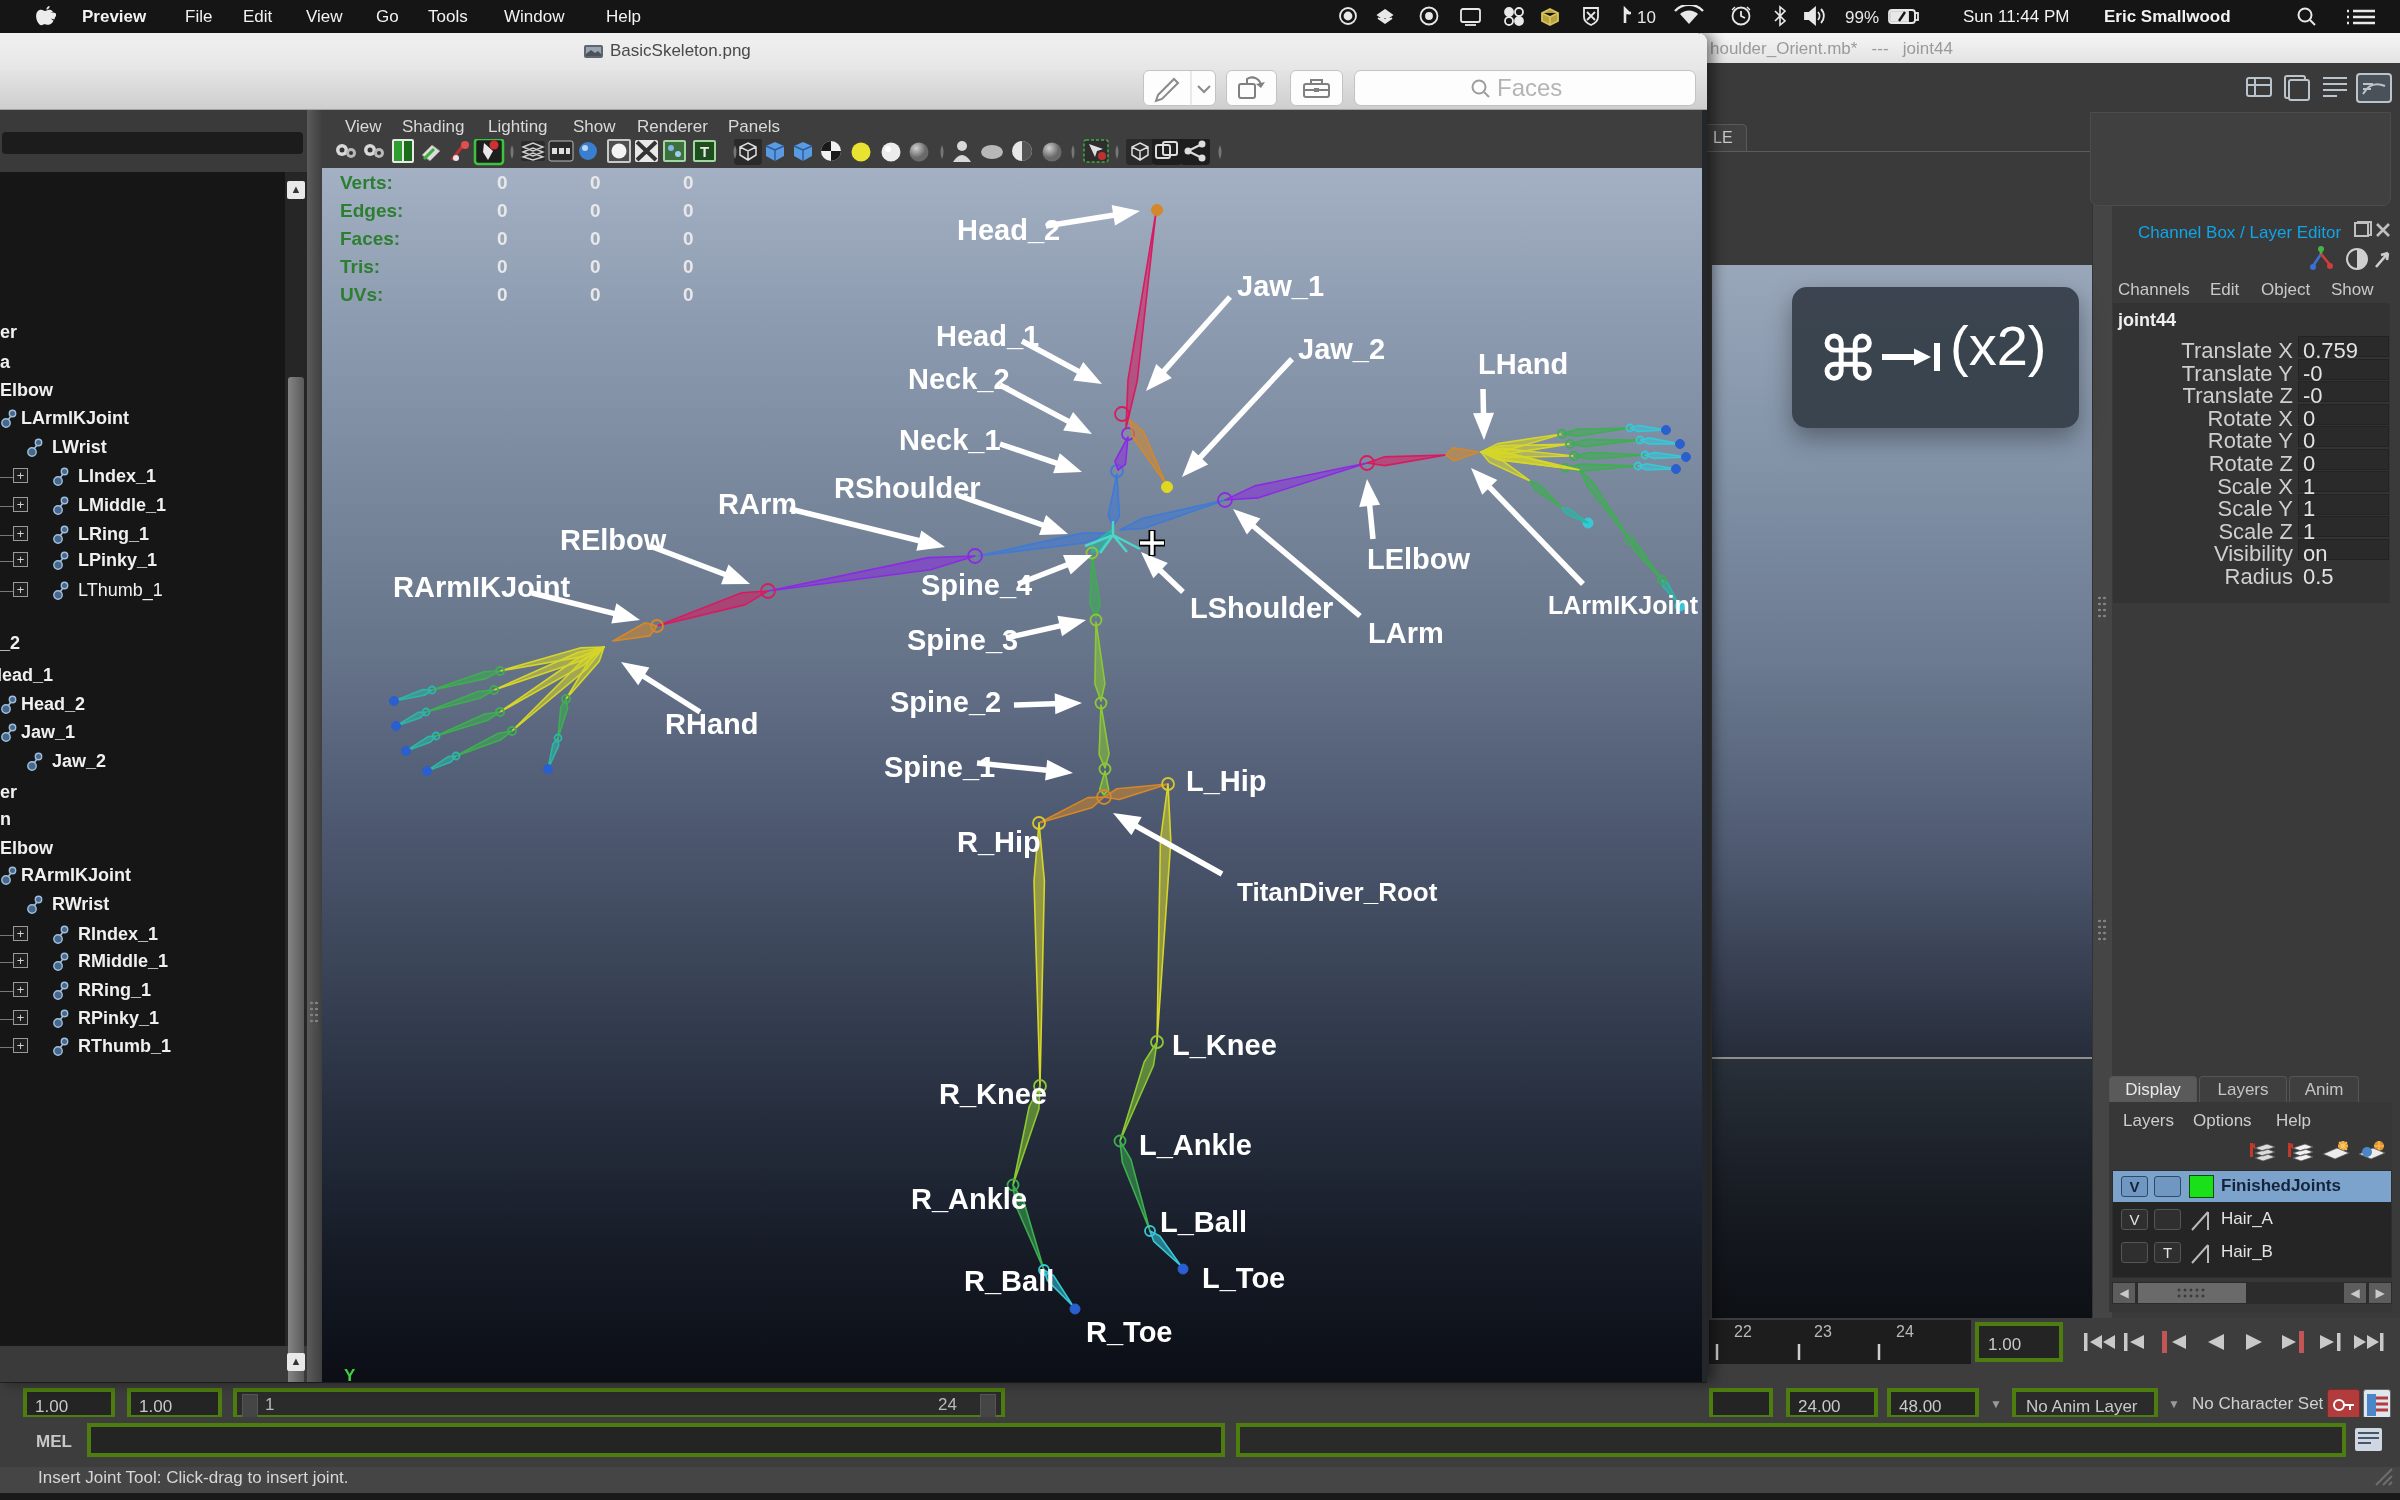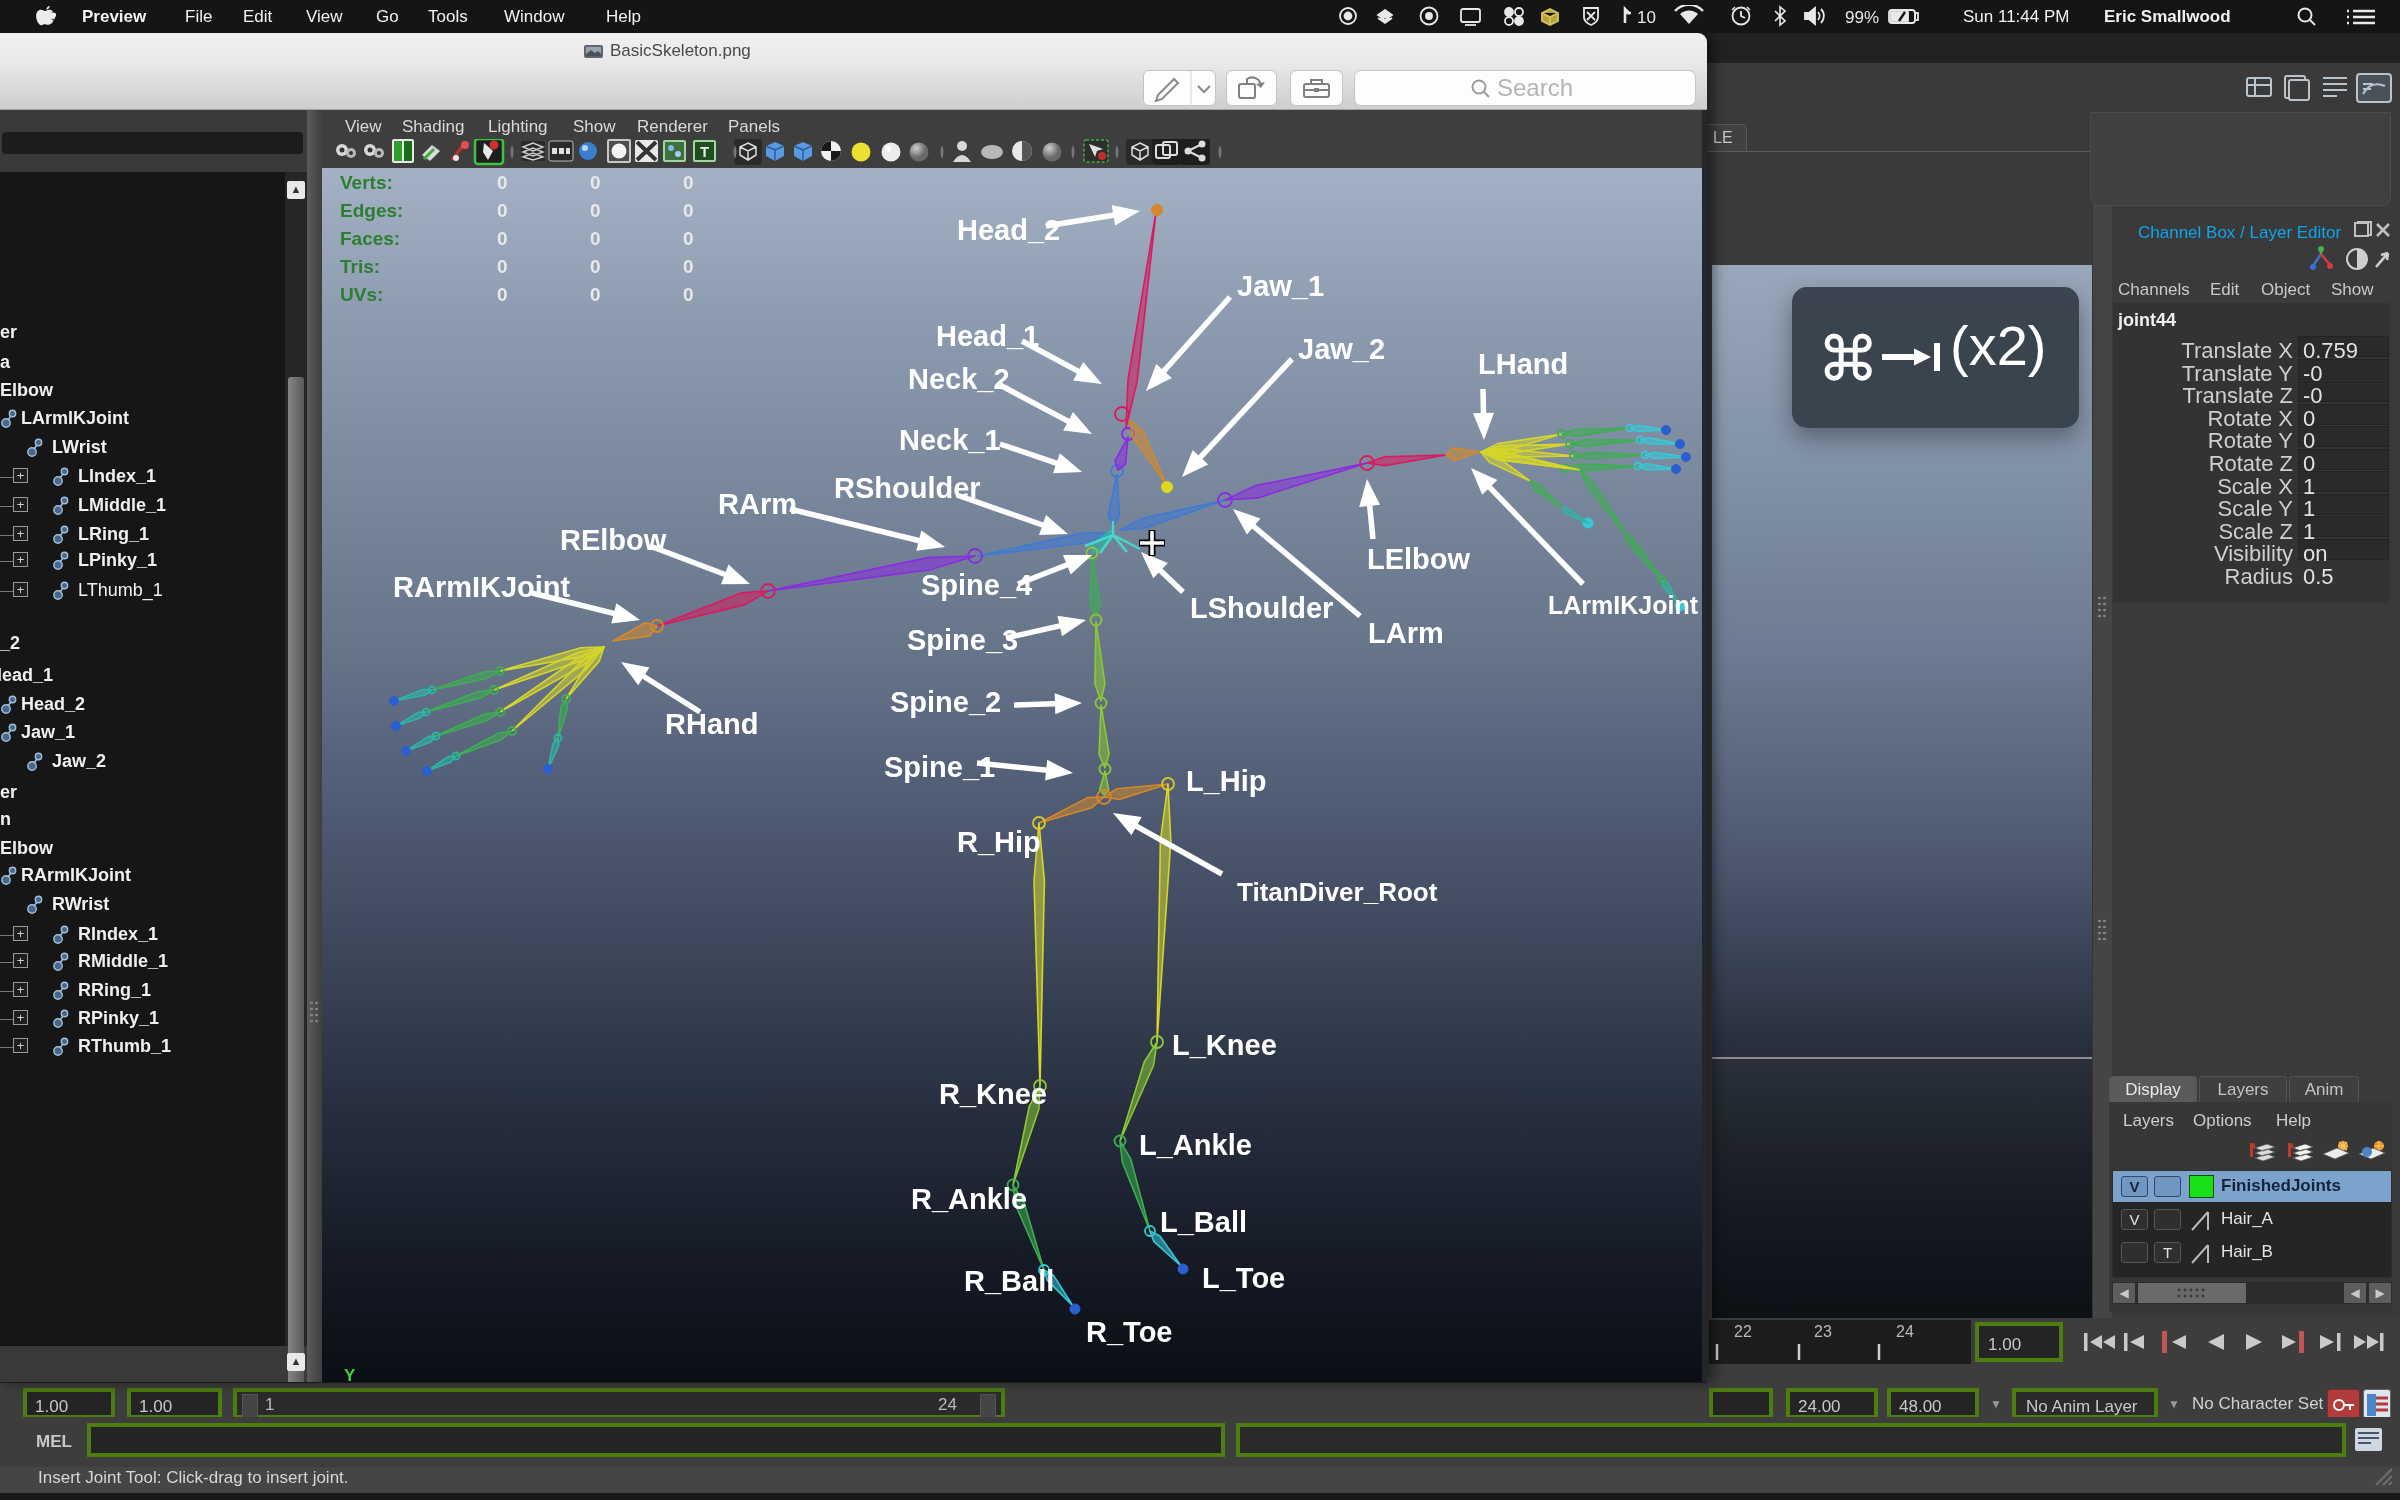--- a/index.html
+++ b/index.html
@@ -51,20 +51,23 @@
 #viewport{left:322px;top:58px;width:1380px;height:1214px;background:linear-gradient(#a4b1c4,#8e9cb1 12%,#7d8ba0 24%,#66748a 40%,#4f5a73 53%,#3c4659 65%,#262e3e 78%,#151a25 90%,#0b0e15)}
 #vpedge{left:1702px;top:0;width:5px;height:1272px;background:#23262b}
 .hud{position:absolute;color:#2c7e30;font-weight:700;font-size:19px}
 .hud0{position:absolute;color:#e8e8e8;font-weight:700;font-size:19px}
 .obox{display:inline-block;width:15px;height:15px;border:1px solid #9a9a9a;background:#1e1e1e;color:#cfcfcf;font-size:13px;line-height:13px;text-align:center;vertical-align:-2px;margin-right:9px}
 
 #keyov{left:1792px;top:287px;width:287px;height:141px;background:rgba(54,63,74,.95);border-radius:15px;color:#fff;box-shadow:0 10px 24px rgba(0,0,0,.35)}
 </style></head><body>
 <div id="stage">
 
+<div class="abs" id="mayatitle">
+      <span class="abs" style="left:10px;top:6px">houlder_Orient.mb*&nbsp;&nbsp;&nbsp;---&nbsp;&nbsp;&nbsp;joint44</span>
+    </div>
 <div class="abs" id="mayabg"></div>
 <div class="abs" id="mvp1"></div>
 <div class="abs" id="mvp2"></div>
 <div class="abs" id="mayaline"></div>
 <div class="abs" id="splitter"></div>
 <div class="abs dgrip" style="left:2097px;top:595px"></div>
 <div class="abs dgrip" style="left:2097px;top:918px"></div>
 <div class="abs" id="letab">
       <span class="abs" style="left:14px;top:4px">LE</span>
     </div>
@@ -327,21 +330,21 @@
             <rect x="13" y="13" width="25" height="13" rx="2" fill="none" stroke="#808080" stroke-width="2"></rect>
             <path d="M20 13 v-4 h11 v4 M13 19 h25" fill="none" stroke="#808080" stroke-width="2"></path>
             <rect x="23" y="17" width="5" height="4" fill="#808080"></rect>
           </svg>
  </div>
  <div class="pbtn" style="left:1354px;width:342px;border-radius:7px">
   <svg class="abs" style="left:115px;top:7px" width="22" height="22">
             <circle cx="9" cy="9" r="6.5" fill="none" stroke="#9c9c9c" stroke-width="2"></circle>
             <path d="M14 14 l5 5" stroke="#9c9c9c" stroke-width="2"></path>
           </svg>
-  <span class="abs" style="left:142px;top:3px;color:#b4b4b4;font-size:24px">Search</span>
+  <span class="abs" style="left:142px;top:3px;color:#b4b4b4;font-size:24px">Faces</span>
  </div>
 </div>
 
 <div class="abs" id="imgarea">
  <div class="abs" style="left:2px;top:22px;width:301px;height:22px;background:#1c1c1c;border-radius:4px"></div>
  <div class="abs" id="outliner"></div>
  <div class="abs" id="oscroll">
   <span class="abs" style="left:2px;top:9px;width:18px;height:18px;background:#e9e9e9;border-radius:2px;text-align:center;font-size:11px;line-height:17px;color:#333">▲</span>
     <span class="abs" style="left:3px;top:205px;width:16px;height:1060px;background:linear-gradient(90deg,#858585,#5a5a5a);border-radius:3px"></span>
  </div>

